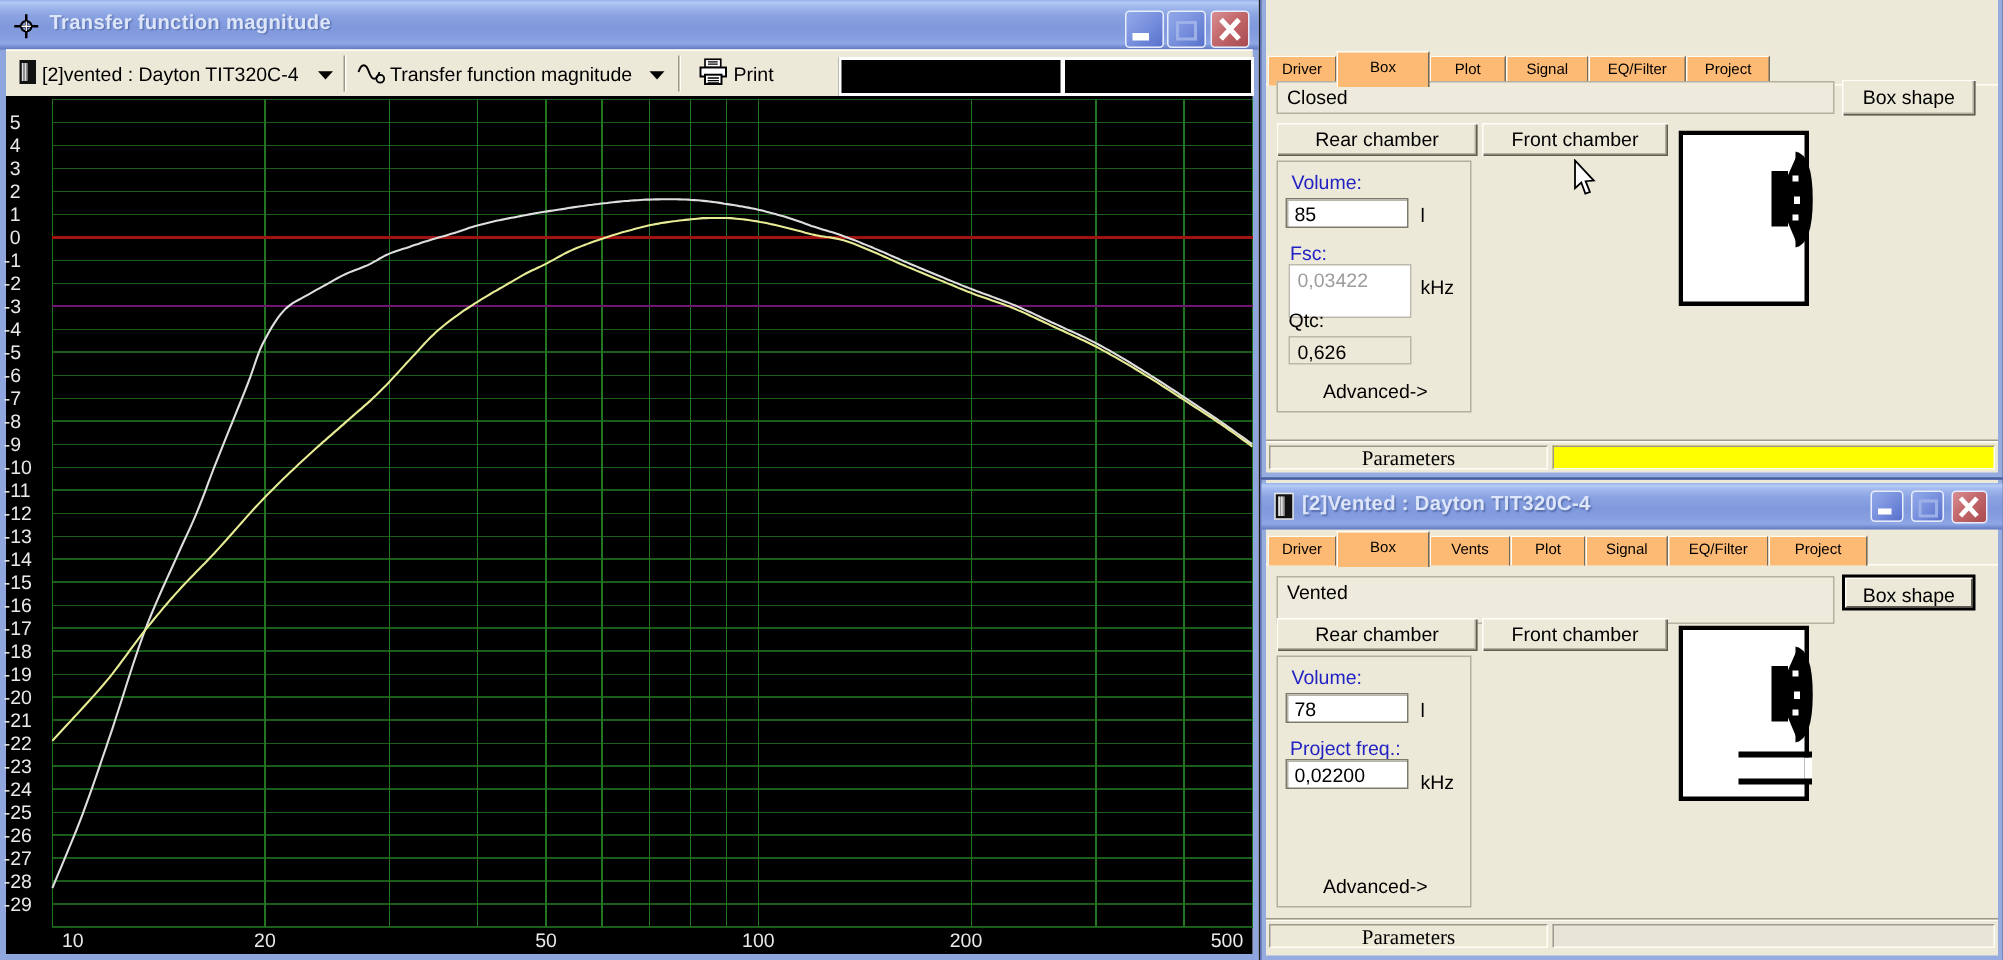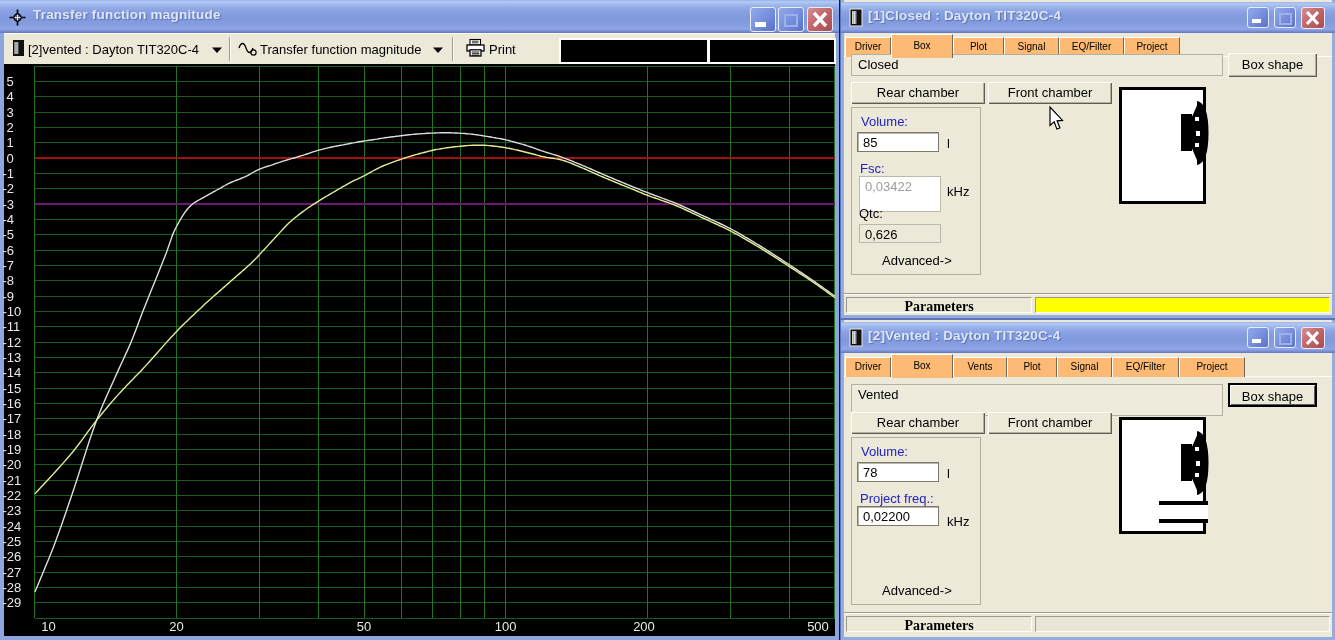--- a/index.html
+++ b/index.html
@@ -22,21 +22,21 @@
   box-shadow:inset 1px 1px 0 #fffef8,inset -1px -1px 0 #5f5c52,inset -2px -2px 0 #b3b0a0}
 .grp{position:absolute;border:1px solid #b2af9e}
 .blu{color:#2222c4}
 .inp{position:absolute;background:#fff;border:1px solid #7d7a6d;
   box-shadow:inset 1px 1px 0 #b9b6a8;padding:2px 0 0 5px;font-size:13px}
 .inpd{position:absolute;background:#fff;border:1px solid #bcb9ab;padding:2px 0 0 5px;font-size:13px;color:#9d9d9d}
 .inpr{position:absolute;background:#ece9d8;border:1px solid #bcb9ab;padding:2px 0 0 5px;font-size:13px}
 .lbl{position:absolute;font-size:13px;white-space:nowrap}
 .sbar{position:absolute;border-top:1px solid #9d9a8b;box-shadow:0 1px 0 #fffef6 inset}
 .scell{position:absolute;border:1px solid;border-color:#9d9a8b #fffef6 #fffef6 #9d9a8b}
-.param{font-family:"Liberation Serif",serif;font-weight:bold;font-size:14px;text-align:center}
+.param{font-family:"Liberation Serif",serif;font-weight:normal;font-size:14px;text-align:center}
 </style></head>
 <body>
 
 <div class="abs" style="left:0;top:0;width:839px;height:640px;background:#ece9d8;border:4px solid #8fa5dd;border-top:none">
 <svg width="839" height="640" viewBox="0 0 839 640" style="position:absolute;left:-4px;top:0">
 <rect x="4" y="64" width="831" height="572" fill="#000"></rect>
 <path d="M34.9 618.1H835.3M34.9 602.8H835.3M34.9 587.4H835.3M34.9 572.1H835.3M34.9 556.8H835.3M34.9 541.5H835.3M34.9 526.1H835.3M34.9 510.8H835.3M34.9 495.5H835.3M34.9 480.1H835.3M34.9 464.8H835.3M34.9 449.5H835.3M34.9 434.1H835.3M34.9 418.8H835.3M34.9 403.5H835.3M34.9 388.1H835.3M34.9 372.8H835.3M34.9 357.5H835.3M34.9 342.2H835.3M34.9 326.8H835.3M34.9 311.5H835.3M34.9 296.2H835.3M34.9 280.8H835.3M34.9 265.5H835.3M34.9 250.2H835.3M34.9 234.8H835.3M34.9 219.5H835.3M34.9 204.2H835.3M34.9 188.9H835.3M34.9 173.5H835.3M34.9 158.2H835.3M34.9 142.9H835.3M34.9 127.5H835.3M34.9 112.2H835.3M34.9 96.9H835.3M34.9 81.5H835.3M34.9 66.2H835.3" stroke="#1a5c1a" stroke-width="1" shape-rendering="crispEdges" fill="none"></path>
       <path d="M34.9 66.2V618.1M176.7 66.2V618.1M259.6 66.2V618.1M318.4 66.2V618.1M364.0 66.2V618.1M401.3 66.2V618.1M432.9 66.2V618.1M460.2 66.2V618.1M484.3 66.2V618.1M505.8 66.2V618.1M647.6 66.2V618.1M730.5 66.2V618.1M789.3 66.2V618.1M834.9 66.2V618.1" stroke="#217521" stroke-width="1" shape-rendering="crispEdges" fill="none"></path>
       <path d="M34.9 158.2H835.3" stroke="#a01310" stroke-width="2" shape-rendering="crispEdges"></path>
       <path d="M34.9 204.2H835.3" stroke="#701670" stroke-width="1.5" shape-rendering="crispEdges"></path>
@@ -132,39 +132,20 @@
     <rect x="5" y="11.8" width="11" height="6.2" fill="#fff" stroke="#000" stroke-width="1.3"></rect>
     <path d="M6.8 14h7.5M6.8 15.7h7.5M6.8 17.2h7.5" stroke="#000" stroke-width="0.9"></path>
   </svg>
   <div class="lbl" style="left:485px;top:8px">Print</div>
   <div class="abs" style="left:555px;top:4px;width:150px;height:26px;background:#000;border:2px solid #fdfdfd"></div>
   <div class="abs" style="left:704px;top:4px;width:128px;height:26px;background:#000;border:2px solid #fdfdfd"></div>
 </div>
 </div>
 
 <div class="win" style="left:841px;top:0px;width:494px;height:318px;border-top:none">
-    <div class="tbar" style="left:-3px;right:-3px;top:2px;height:31px">
-  <svg class="abs" style="left:8px;top:6px" width="14" height="19" viewBox="0 0 14 19">
-    <rect x="0.5" y="0.5" width="13" height="18" fill="#e8e8e8"></rect>
-    <rect x="1.5" y="1.5" width="11" height="16" fill="#111"></rect>
-    <rect x="3" y="3" width="4.5" height="13" fill="#999"></rect>
-    <path d="M3.8 3v13M5.6 3v13" stroke="#eee" stroke-width="0.9"></path>
-  </svg>
-  <div class="ttl" style="left:27px;top:6px">[1]Closed : Dayton TIT320C-4</div>
-  <div class="btn3 bmin" style="left:406px;top:5px;width:22px;height:21px">
-     <div class="abs" style="left:4px;bottom:4px;width:9px;height:4px;background:#fff"></div>
-      </div>
-  <div class="btn3 bmax" style="left:433px;top:5px;width:22px;height:21px">
-     <div class="abs" style="left:4px;top:5px;width:13px;height:12px;border:2px solid #9db0e8"></div>
-      </div>
-  <div class="btn3 bclose" style="left:460px;top:5px;width:24px;height:22px">
-     <svg width="22" height="20">
-          <path d="M5 4L16 16M16 4L5 16" stroke="#fff" stroke-width="3.2"></path>
-        </svg></div>
-</div>
     <div class="tabrow" style="left:0;top:34px;width:488px">
       <div class="abs" style="left:0;top:22px;width:488px;height:1px;background:#fffef6"></div>
       <div class="tab" style="left:1px;width:46px">Driver</div>
       <div class="tab act" style="left:47px;width:62px">Box</div>
       <div class="tab" style="left:109px;width:51px">Plot</div>
       <div class="tab" style="left:160px;width:55px">Signal</div>
       <div class="tab" style="left:215px;width:65px">EQ/Filter</div>
       <div class="tab" style="left:280px;width:56px">Project</div>
     </div>
     <div class="abs" style="left:0;top:44px;width:488px;height:300px">

